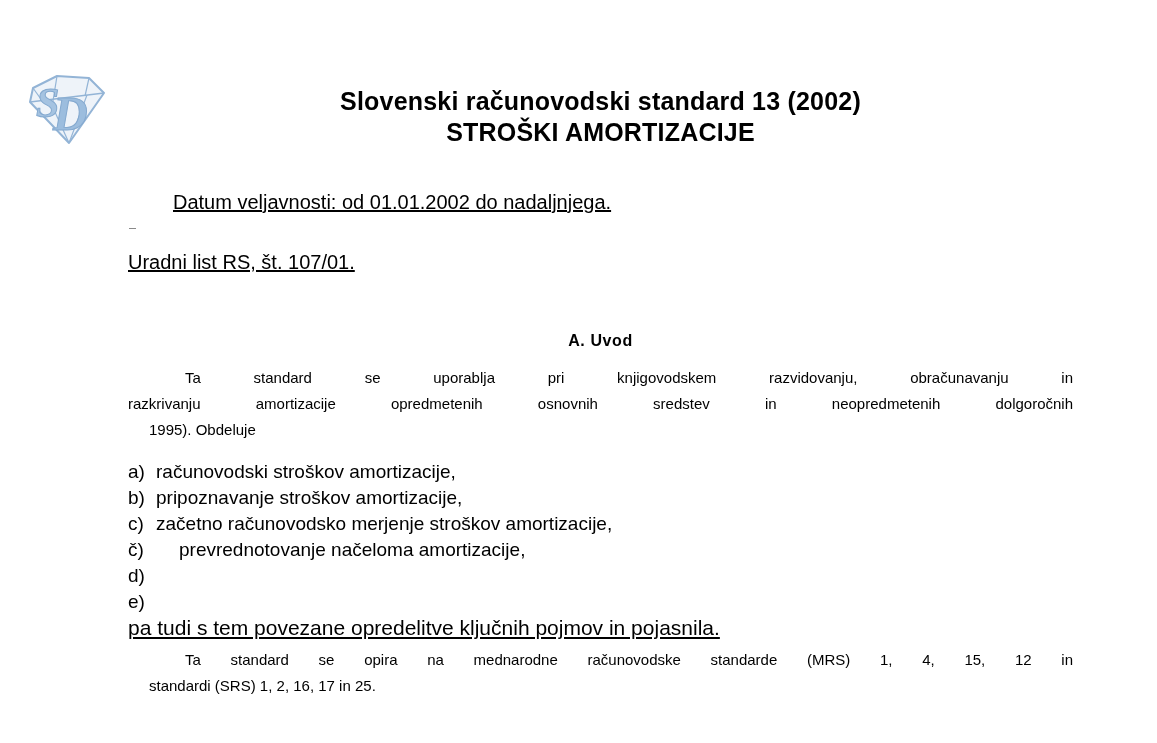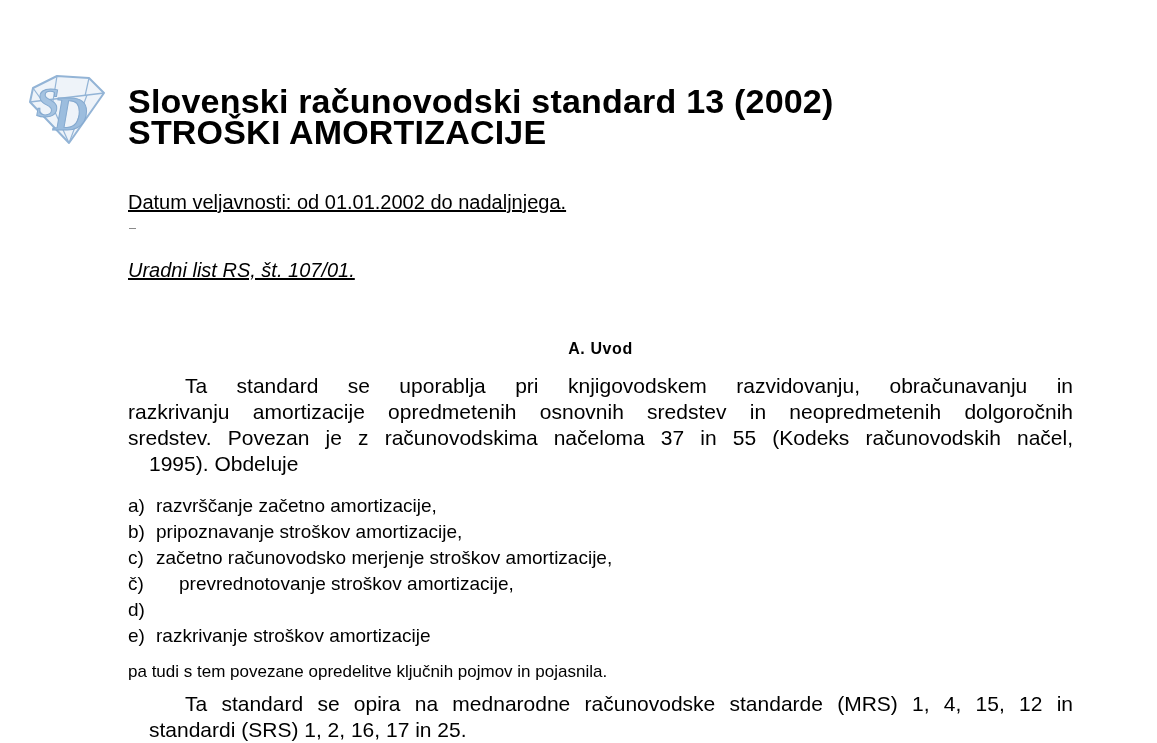--- a/index.html
+++ b/index.html
@@ -22,49 +22,50 @@
     top: 72px;
     width: 84px;
     height: 76px;
   }
   .content {
     padding-left: 128px;
     padding-right: 84px;
   }
   .title-block {
     margin-top: 86px;
-    font-size: 34px;
+    text-align: center;
+    font-size: 25px;
     font-weight: bold;
     line-height: 31px;
     letter-spacing: 0.2px;
   }
   .meta-line {
     font-size: 20px;
     line-height: 26px;
     text-decoration: underline;
   }
-  .validity { margin-top: 41px; }
+  .validity { margin-top: 41px; margin-left: 45px; }
   .tiny-underline {
     margin-top: 13px;
     margin-left: 1px;
     width: 7px;
     height: 1px;
     background: #8a8a8a;
   }
-  .gazette { margin-top: 28px; font-style: italic; }
+  .gazette { margin-top: 20px; }
   .section-heading {
     margin: 53px 0 0 0;
     text-align: center;
     font-size: 16px;
     font-weight: bold;
     line-height: 26px;
     letter-spacing: 0.6px;
   }
   .para {
-    font-size: 21px;
+    font-size: 15px;
     line-height: 26px;
   }
   .para1 { margin-top: 11px; }
   .para2 { margin-top: 6px; }
   .jline {
     text-align: justify;
     text-align-last: justify;
   }
   .jline.last {
     text-align: left;
@@ -77,23 +78,24 @@
     font-size: 19px;
     line-height: 26px;
   }
   .list-item { display: flex; }
   .list-label {
     flex: none;
     width: 28px;
   }
   .list-item.wide .list-label { width: 51px; }
   .after-list {
-    margin-top: 10px;
-    font-size: 17px;
+    margin-top: 0;
+    font-size: 21px;
     line-height: 26px;
+    text-decoration: underline;
   }
 </style>
 </head>
 <body>
 
 <div class="page">
 
   <div class="logo">
     <svg viewBox="0 0 84 76" width="84" height="76" xmlns="http://www.w3.org/2000/svg">
       <polygon points="7,16 31,4 63,6 78,21 43,71 4,30" fill="#eef3f9" stroke="#93b4d6" stroke-width="2" stroke-linejoin="round"></polygon>
@@ -119,47 +121,45 @@
 
     <div class="tiny-underline"></div>
 
     <div class="meta-line gazette">Uradni list RS, št. 107/01.</div>
 
     <h2 class="section-heading">A. Uvod</h2>
 
     <div class="para para1">
       <div class="jline indent">Ta standard se uporablja pri knjigovodskem razvidovanju, obračunavanju in</div>
       <div class="jline">razkrivanju amortizacije opredmetenih osnovnih sredstev in neopredmetenih dolgoročnih</div>
-      <div class="jline">sredstev. Povezan je z računovodskima načeloma 37 in 55 (Kodeks računovodskih načel,</div>
       <div class="jline last">1995). Obdeluje</div>
     </div>
 
     <div class="list">
       <div class="list-item">
         <span class="list-label">a)</span>
-        <span class="list-text">razvrščanje začetno amortizacije,</span>
+        <span class="list-text">računovodski stroškov amortizacije,</span>
       </div>
       <div class="list-item">
         <span class="list-label">b)</span>
         <span class="list-text">pripoznavanje stroškov amortizacije,</span>
       </div>
       <div class="list-item">
         <span class="list-label">c)</span>
         <span class="list-text">začetno računovodsko merjenje stroškov amortizacije,</span>
       </div>
       <div class="list-item wide">
         <span class="list-label">č)</span>
-        <span class="list-text">prevrednotovanje stroškov amortizacije,</span>
+        <span class="list-text">prevrednotovanje načeloma amortizacije,</span>
       </div>
       <div class="list-item">
         <span class="list-label">d)</span>
       </div>
       <div class="list-item">
         <span class="list-label">e)</span>
-        <span class="list-text">razkrivanje stroškov amortizacije</span>
       </div>
     </div>
 
     <div class="after-list">pa tudi s tem povezane opredelitve ključnih pojmov in pojasnila.</div>
 
     <div class="para para2">
       <div class="jline indent">Ta standard se opira na mednarodne računovodske standarde (MRS) 1, 4, 15, 12 in</div>
       <div class="jline last">standardi (SRS) 1, 2, 16, 17 in 25.</div>
     </div>
 

